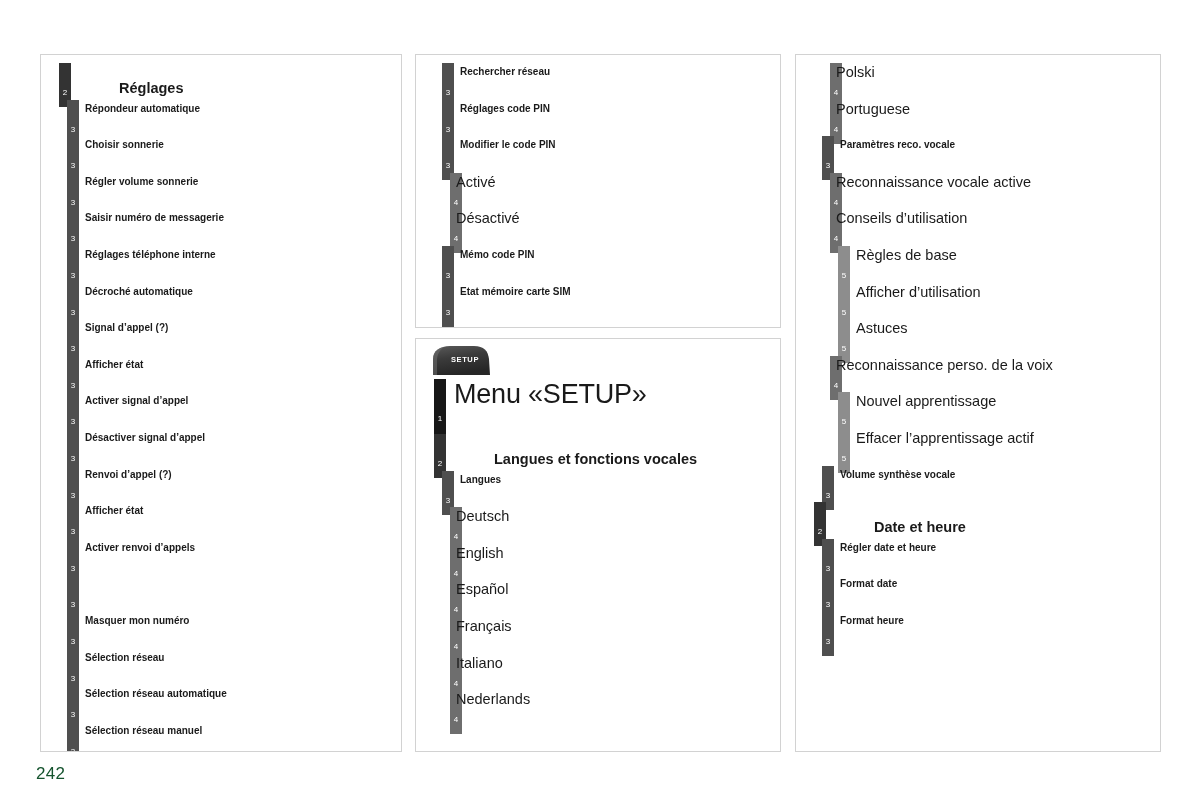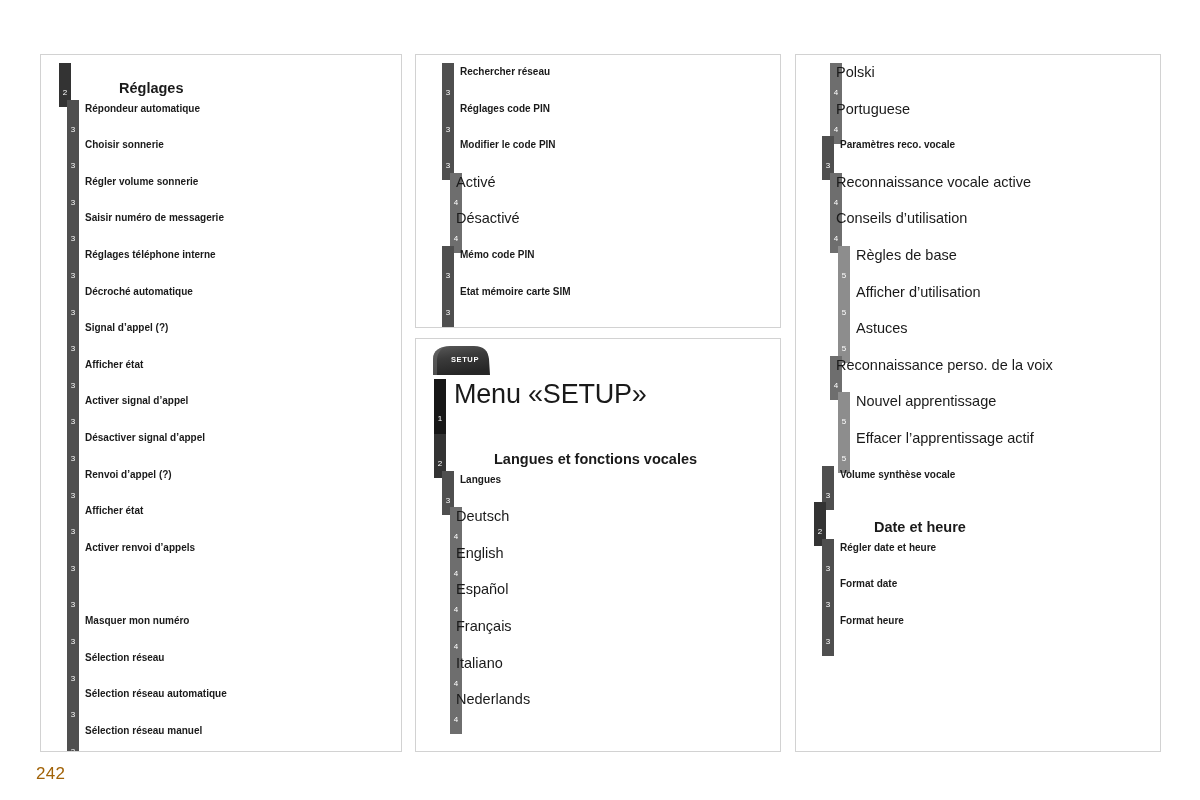--- a/index.html
+++ b/index.html
@@ -127,21 +127,21 @@
     padding-bottom: 4px;
     box-sizing: border-box;
   }
 
   
   .page-number {
     position: absolute;
     left: 36px;
     top: 764px;
     font-size: 17px;
-    color: #a16207;
+    color: #14532d;
     letter-spacing: 0.3px;
   }
 </style>
 </head>
 <body>
 
 <div id="page">
 
   <div class="panel col1">
     <ul class="mlist">

